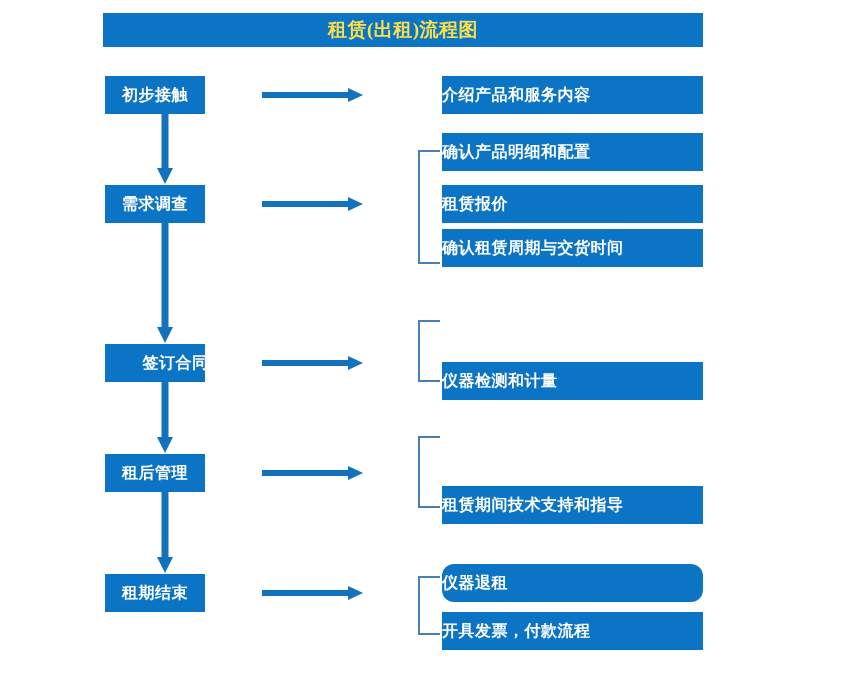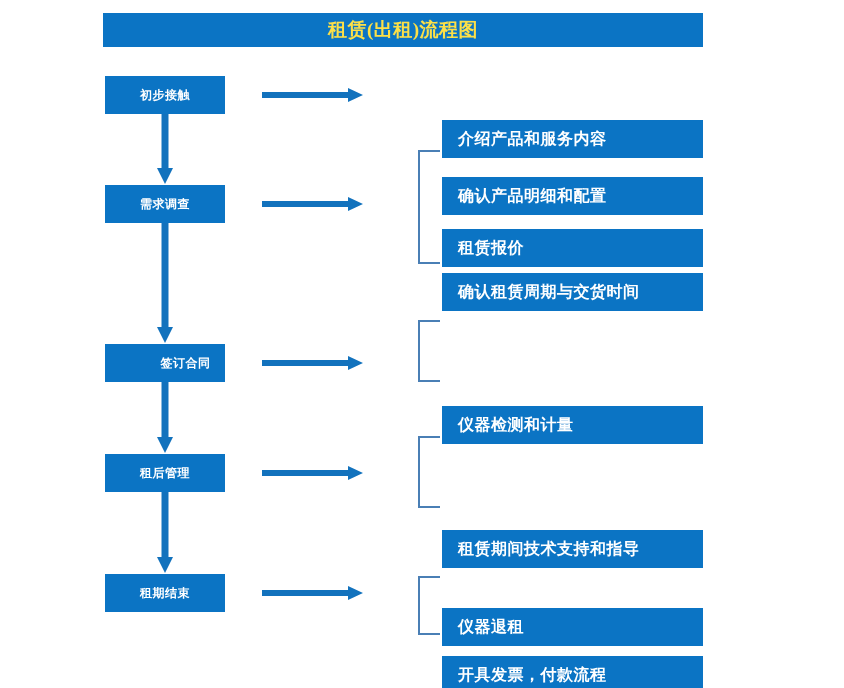--- a/index.html
+++ b/index.html
@@ -44,34 +44,32 @@
     position: absolute;
     background: #0b74c4;
     color: #ffffff;
     display: flex;
     align-items: center;
     font-weight: bold;
     white-space: nowrap;
     box-sizing: border-box;
   }
   .box.stage {
-    width: 120px;
+    width: 100px;
     height: 38px;
     justify-content: center;
-    font-size: 12px;
+    font-size: 16px;
     letter-spacing: 0.5px;
   }
   .box.detail {
     width: 261px;
     height: 38px;
     justify-content: flex-start;
-    padding-left: 16px;
     font-size: 16px;
     letter-spacing: 0.5px;
-    margin-top: 44px;
   }
 
   
   .arrow-h {
     position: absolute;
     height: 20px;
     display: block;
   }
   .arrow-v {
     position: absolute;
@@ -166,17 +164,17 @@
   <div class="box detail" style="left:442px; top:185px;">租赁报价</div>
 
   <div class="box detail" style="left:442px; top:229px;">确认租赁周期与交货时间</div>
 
 
   <div class="box detail" style="left:442px; top:362px;">仪器检测和计量</div>
 
 
   <div class="box detail" style="left:442px; top:486px;">租赁期间技术支持和指导</div>
 
-  <div class="box detail" style="left:442px; top:564px;">仪器退租</div>
+  <div class="box detail" style="left:442px; top:564px;border-radius:12px;">仪器退租</div>
 
   <div class="box detail" style="left:442px; top:612px;">开具发票，付款流程</div>
 
 </div>
 
 </body></html>

